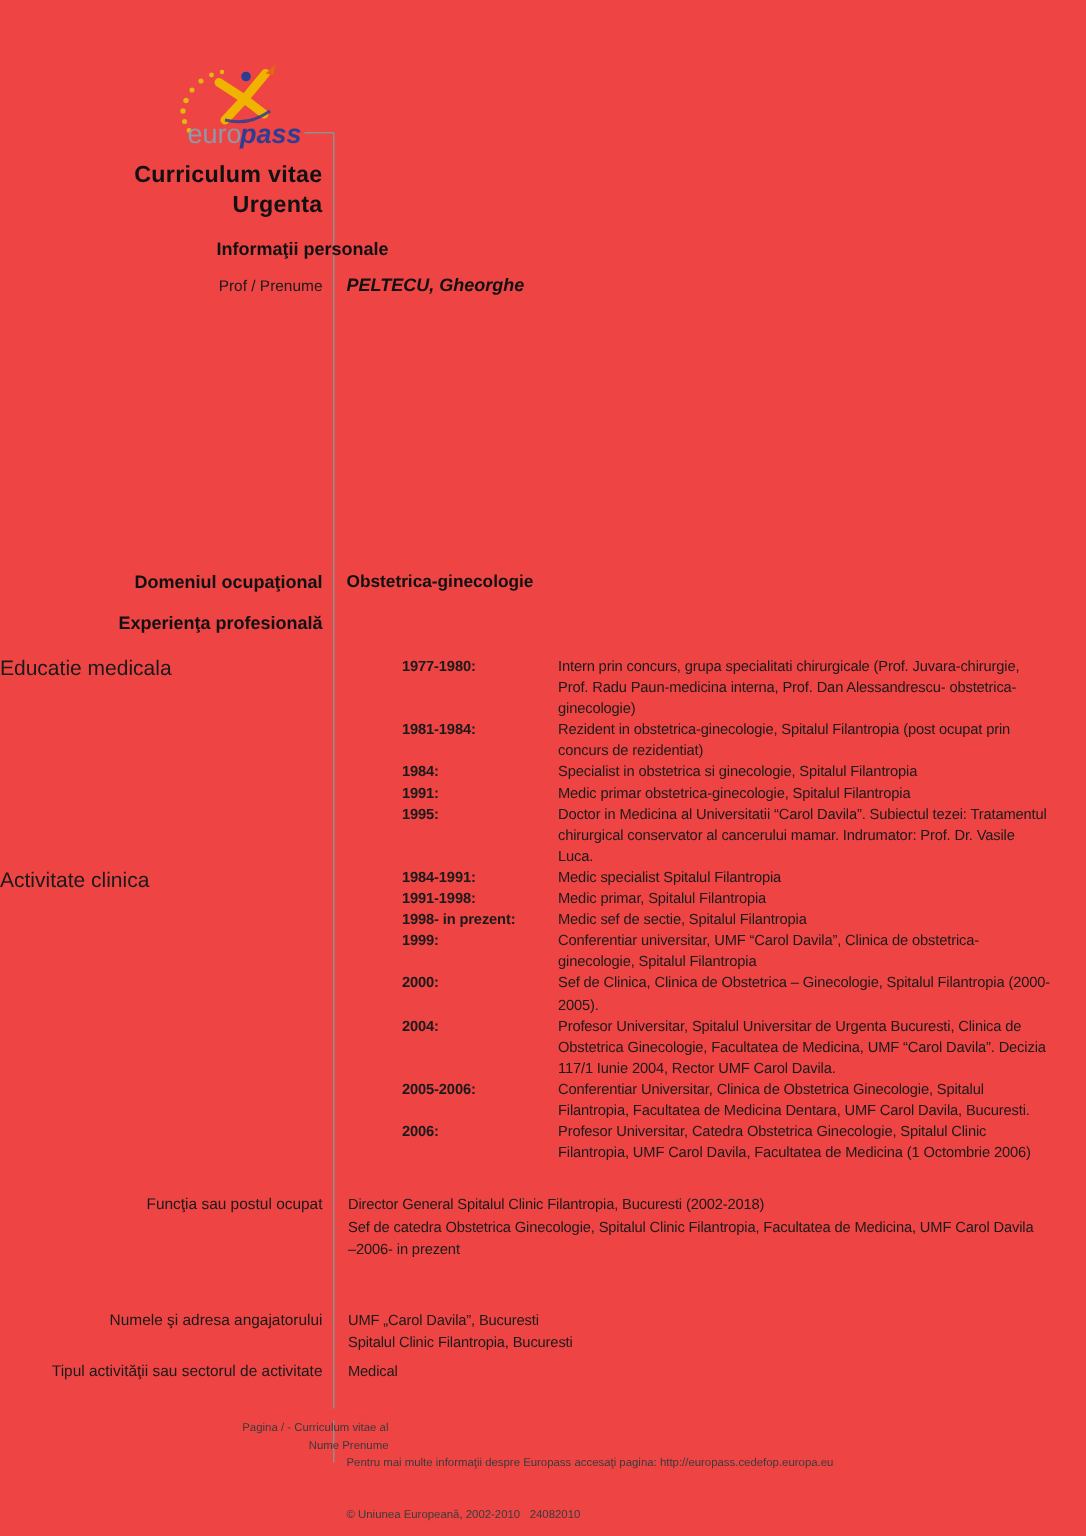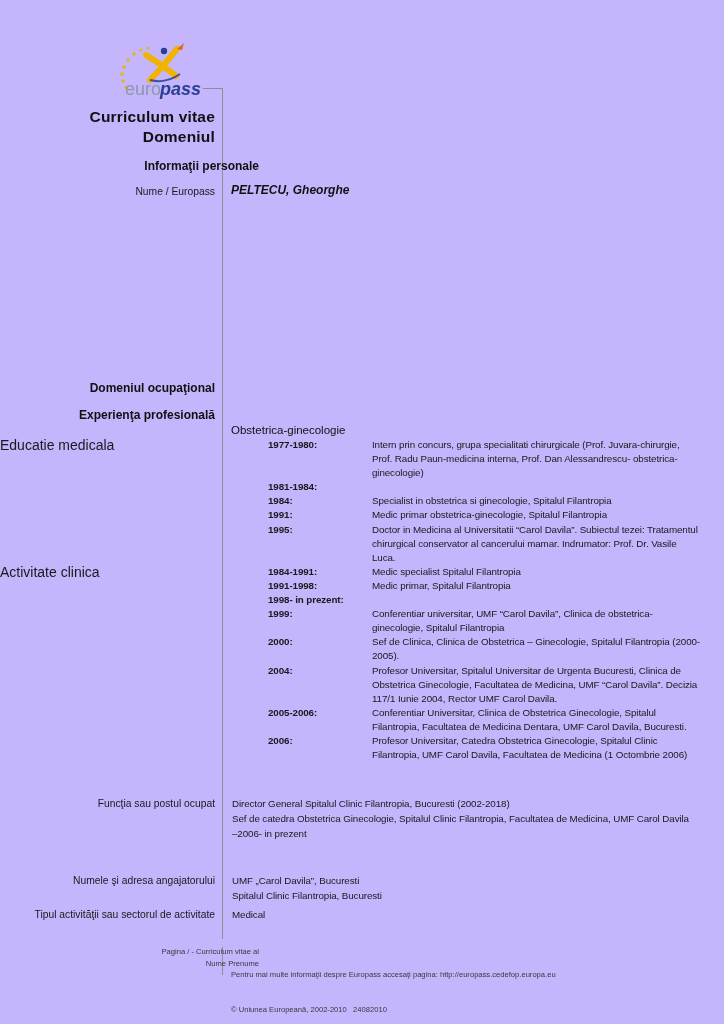--- a/index.html
+++ b/index.html
@@ -1,20 +1,20 @@
 <!DOCTYPE html>
 <html><head>
 <meta charset="utf-8">
 <style>
   html, body { margin: 0; padding: 0; background: #ffffff; }
   .page {
     position: relative;
     width: 724px;
     height: 1024px;
-    background: #c4b5fd;
+    background: #ef4444;
     font-family: "Liberation Sans", sans-serif;
     color: #1a1a1a;
     overflow: hidden;
   }
 
   
   .vline { position: absolute; width: 1px; background: #8f8f8f; }
   #div-main { left: 222px; top: 88px; height: 851px; }
   #div-foot { left: 222px; top: 947px; height: 28px; }
   #connector { position: absolute; left: 203px; top: 88px; width: 19px; height: 1px; background: #8f8f8f; }
@@ -26,21 +26,21 @@
   .right-col-label { position: absolute; left: 0; width: 215px; text-align: right; }
   .cv-title { top: 107px; font-size: 15.5px; font-weight: bold; line-height: 20px; letter-spacing: 0.2px; color: #111; }
   .h-bold { font-size: 12px; font-weight: bold; color: #111; }
   #h-personal { top: 159px; margin-left: 44px; }
   #label-name { top: 186px; font-size: 10.3px; }
   #label-domain { top: 381px; }
   #h-exp { top: 408px; }
 
   .value { position: absolute; left: 231px; }
   #value-name { top: 183px; font-size: 12px; font-weight: bold; color: #111; font-style: italic; }
-  #value-domain { top: 382px; font-size: 11.5px; font-weight: normal; color: #111; margin-top: 42px; }
+  #value-domain { top: 382px; font-size: 11.5px; font-weight: bold; color: #111; }
 
   
   #experience { position: absolute; left: 0; top: 438px; width: 700px; font-size: 9.8px; letter-spacing: -0.1px; line-height: 14.1px; }
   .entry { display: flex; align-items: flex-start; }
   .entry .side { width: 215px; text-align: left; font-size: 14px; letter-spacing: 0; flex: none; }
   .entry .period { width: 84px; margin-left: 53px; font-weight: bold; flex: none; }
   .entry .desc { width: 338px; margin-left: 20px; }
 
   
   .drow { position: absolute; left: 0; width: 700px; display: flex; font-size: 9.8px; letter-spacing: -0.1px; line-height: 15.2px; }
@@ -89,41 +89,42 @@
       </g>
     </svg>
   </div>
 
   <div id="connector"></div>
   <div id="div-main" class="vline"></div>
   <div id="div-foot" class="vline"></div>
 
   <div class="right-col-label cv-title">
     <div>Curriculum vitae</div>
-    <div>Domeniul</div>
+    <div>Urgenta</div>
   </div>
 
   <div id="h-personal" class="right-col-label h-bold">Informaţii personale</div>
-  <div id="label-name" class="right-col-label">Nume / Europass</div>
+  <div id="label-name" class="right-col-label">Prof / Prenume</div>
   <div id="value-name" class="value">PELTECU, Gheorghe</div>
 
   <div id="label-domain" class="right-col-label h-bold">Domeniul ocupaţional</div>
   <div id="value-domain" class="value">Obstetrica-ginecologie</div>
 
   <div id="h-exp" class="right-col-label h-bold">Experienţa profesională</div>
 
   <div id="experience">
     <div class="entry">
       <div class="side">Educatie medicala</div>
       <div class="period">1977-1980:</div>
       <div class="desc">Intern prin concurs, grupa specialitati chirurgicale (Prof. Juvara-chirurgie, Prof. Radu Paun-medicina interna, Prof. Dan Alessandrescu- obstetrica-ginecologie)</div>
     </div>
     <div class="entry">
       <div class="side"></div>
       <div class="period">1981-1984:</div>
+      <div class="desc">Rezident in obstetrica-ginecologie, Spitalul Filantropia (post ocupat prin concurs de rezidentiat)</div>
     </div>
     <div class="entry">
       <div class="side"></div>
       <div class="period">1984:</div>
       <div class="desc">Specialist in obstetrica si ginecologie, Spitalul Filantropia</div>
     </div>
     <div class="entry">
       <div class="side"></div>
       <div class="period">1991:</div>
       <div class="desc">Medic primar obstetrica-ginecologie, Spitalul Filantropia</div>
@@ -139,20 +140,21 @@
       <div class="desc">Medic specialist Spitalul Filantropia</div>
     </div>
     <div class="entry">
       <div class="side"></div>
       <div class="period">1991-1998:</div>
       <div class="desc">Medic primar, Spitalul Filantropia</div>
     </div>
     <div class="entry">
       <div class="side"></div>
       <div class="period">1998- in prezent:</div>
+      <div class="desc">Medic sef de sectie, Spitalul Filantropia</div>
     </div>
     <div class="entry">
       <div class="side"></div>
       <div class="period">1999:</div>
       <div class="desc">Conferentiar universitar, UMF “Carol Davila”, Clinica de obstetrica-ginecologie, Spitalul Filantropia</div>
     </div>
     <div class="entry">
       <div class="side"></div>
       <div class="period">2000:</div>
       <div class="desc">Sef de Clinica, Clinica de Obstetrica – Ginecologie, Spitalul Filantropia (2000-2005).</div>

